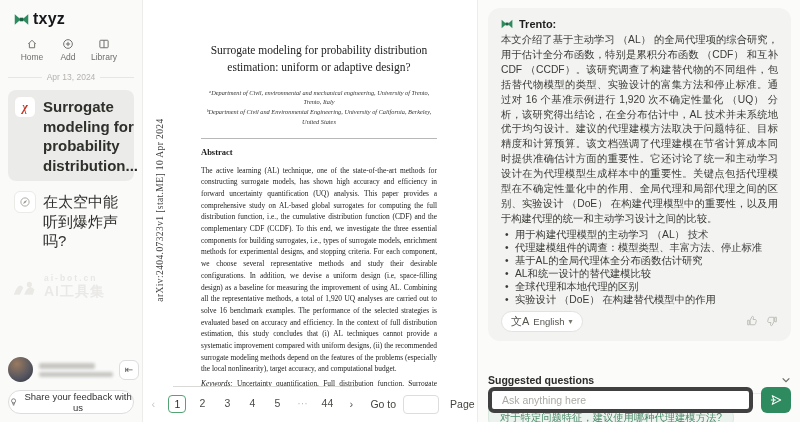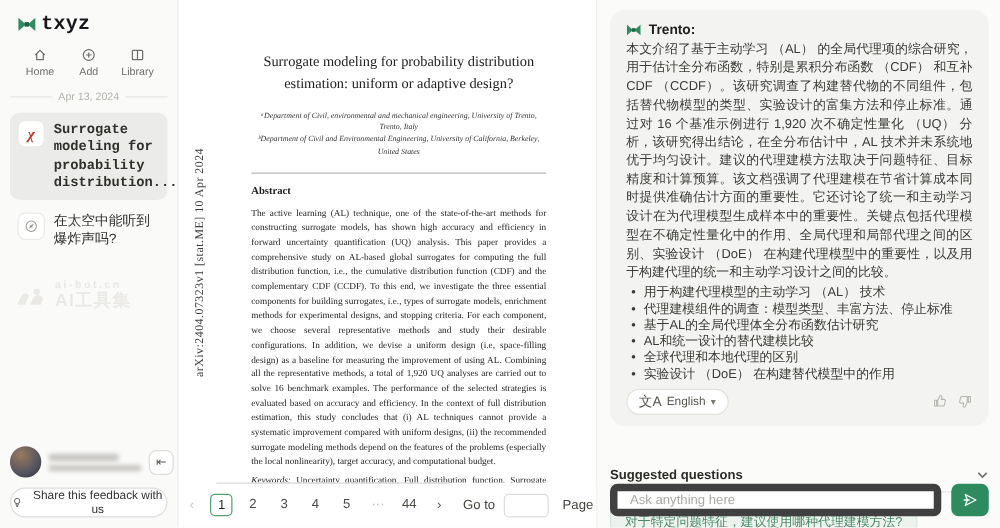--- a/index.html
+++ b/index.html
@@ -4,32 +4,32 @@
 <style>
   * { margin:0; padding:0; box-sizing:border-box; }
   html,body { width:800px; height:422px; overflow:hidden; }
   body { font-family:"Liberation Sans", sans-serif; background:#fbfbfa; color:#2b2b28; }
   .app { display:flex; width:800px; height:422px; }
 
   
   .sidebar { width:143px; min-width:143px; background:#fafaf9; border-right:1px solid #ececea; position:relative; padding:8px 8px 0 8px; }
   .logo-row { display:flex; align-items:center; gap:4px; margin:2px 0 10px 6px; cursor:pointer; }
   .logo-mark { width:15px; height:15px; display:block; }
-  .logo-text { font-size:16px; font-weight:bold; color:#15171a; letter-spacing:0.2px;font-family:Liberation Mono, monospace; }
-  .nav-row { display:flex; justify-content:space-between; padding:0 6px; margin-bottom:10px; }
+  .logo-text { font-size:16px; font-weight:bold; color:#15171a; letter-spacing:0.2px; }
+  .nav-row { display:flex; padding:0 6px; margin-bottom:10px; }
   .nav-btn { display:flex; flex-direction:column; align-items:center; gap:2px; color:#6e6e6a; font-size:8.5px; cursor:pointer; width:36px; }
   .nav-btn svg { width:12px; height:12px; stroke:#6e6e6a; fill:none; stroke-width:1.3; }
   .date-divider { display:flex; align-items:center; gap:5px; margin:10px 0 8px;justify-content:flex-end; }
   .date-divider .line { flex:1; height:1px; background:#e8e6e3; }
   .date-divider span { font-size:8.5px; color:#b6b3ae; white-space:nowrap; }
   .thread-item { display:flex; align-items:flex-start; gap:7px; padding:6px; border-radius:8px; cursor:pointer; margin-bottom:4px; }
   .thread-item.selected { background:#ebebe9; }
   .thread-icon { width:22px; height:22px; min-width:22px; background:#fff; border:1px solid #eceae7; border-radius:6px; display:flex; align-items:center; justify-content:center; }
   .arxiv-chi { color:#c0392b; font-family:"Liberation Serif", serif; font-style:italic; font-weight:bold; font-size:12px; line-height:1; }
-  .thread-title { font-size:11px; line-height:1.3; color:#2f2f2c; padding-top:1px;font-family:Liberation Mono, monospace; }
+  .thread-title { font-size:15px; line-height:1.3; color:#2f2f2c; padding-top:1px; }
   .thread-item.selected .thread-title { font-weight:bold; }
   .watermark { margin:16px 0 0 4px; display:flex; align-items:center; gap:6px; opacity:0.55; pointer-events:none; }
   .watermark .wm-logo { width:26px; height:20px; }
   .wm-text .wm1 { font-size:8.5px; font-weight:bold; color:#d9d8d4; letter-spacing:2px; }
   .wm-text .wm2 { font-size:14px; font-weight:bold; color:#dddcd8; letter-spacing:1px; }
   .sidebar-bottom { position:absolute; left:8px; right:8px; bottom:8px; }
   .user-row { display:flex; align-items:center; gap:6px; margin-bottom:8px; cursor:pointer; }
   .avatar { width:25px; height:25px; border-radius:50%; background:radial-gradient(circle at 35% 28%, #9a7a60, #54555f 60%, #2e2f38); flex:none; }
   .user-meta { flex:1; display:flex; flex-direction:column; gap:3px; }
   .redact-bar { height:6px; background:#c7c6c2; border-radius:2px; filter:blur(1.5px); }
@@ -77,21 +77,21 @@
   .rate-icons { display:flex; align-items:center; gap:8px; color:#b5b5b0; }
   .rate-icons svg { width:12px; height:12px; cursor:pointer; }
   .thumb-down { transform:rotate(180deg); }
   .suggested { margin-top:33px; }
   .sq-head { display:flex; align-items:center; justify-content:space-between; padding-bottom:7px; border-bottom:1px solid #e9e9e6; cursor:pointer; }
   .sq-title { font-size:10.5px; font-weight:bold; color:#2c2c29; }
   .sq-head svg { width:10px; height:10px; stroke:#6e6e68; fill:none; stroke-width:1.5; }
   .chips { margin-top:11px; display:flex; flex-direction:column; gap:8px; align-items:flex-start; }
   .chip { background:#ecf3ee; border:1px solid #d8e7dd; border-radius:3px 12px 12px 12px; padding:5px 11px; font-size:10.3px; color:#4d8a69; cursor:pointer; white-space:nowrap; }
   .chat-input-row { position:absolute; left:10px; right:9px; bottom:9px; display:flex; gap:8px; align-items:center; }
-  .chat-input { flex:1; height:26px; border:6px solid #404040; border-radius:6px; background:#fff; padding:0 10px; font-size:10.5px; color:#333; outline:none; font-family:"Liberation Sans", sans-serif; }
+  .chat-input { flex:1; height:26px; border:4px solid #404040; border-radius:6px; background:#fff; padding:0 10px; font-size:10.5px; color:#333; outline:none; font-family:"Liberation Sans", sans-serif; }
   .chat-input::placeholder { color:#a9a9a4; }
   .send-btn { width:30px; height:26px; background:#2e8b5f; border:none; border-radius:6px; display:flex; align-items:center; justify-content:center; cursor:pointer; }
   .send-btn svg { width:14px; height:14px; stroke:#fff; fill:none; stroke-width:1.8; }
 </style>
 </head>
 <body>
 
 <div class="app">
 
   <aside class="sidebar">
@@ -171,21 +171,21 @@
         </div>
         <div class="collapse-btn">
           <span>⇤</span>
         </div>
       </div>
       <button class="feedback-btn">
         <svg viewBox="0 0 16 16">
             <circle cx="8" cy="6" r="3.6"></circle>
             <path d="M6.6 9.4v2.4h2.8V9.4M6.8 13.4h2.4"></path>
           </svg>
-        <span>Share this feedback with us</span>
+        <span>Share your feedback with us</span>
       </button>
     </div>
   </aside>
 
   <main class="paper-pane">
     <div class="arxiv-stamp">arXiv:2404.07323v1  [stat.ME]  10 Apr 2024</div>
 
     <div class="paper-content">
       <h1 class="paper-title">Surrogate modeling for probability distribution estimation: uniform or adaptive design?</h1>
       <div class="paper-affil">ᵃDepartment of Civil, environmental and mechanical engineering, University of Trento, Trento, Italy</div>

